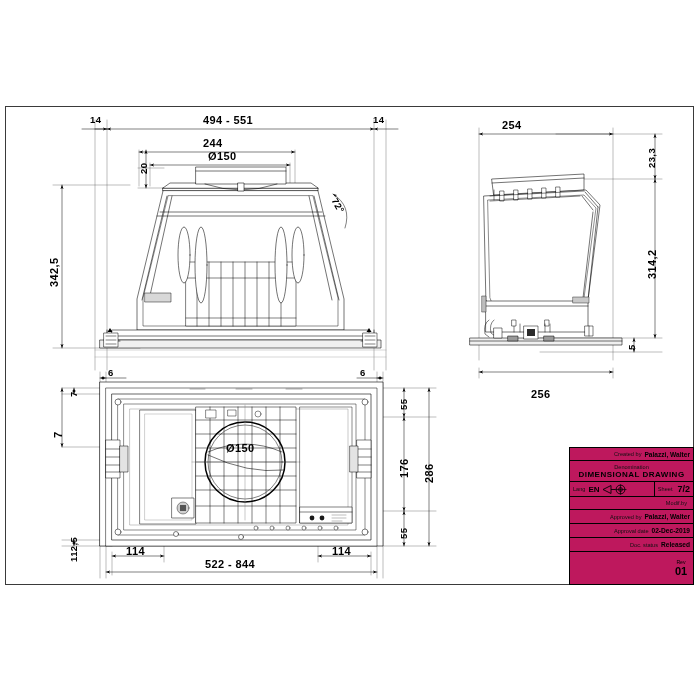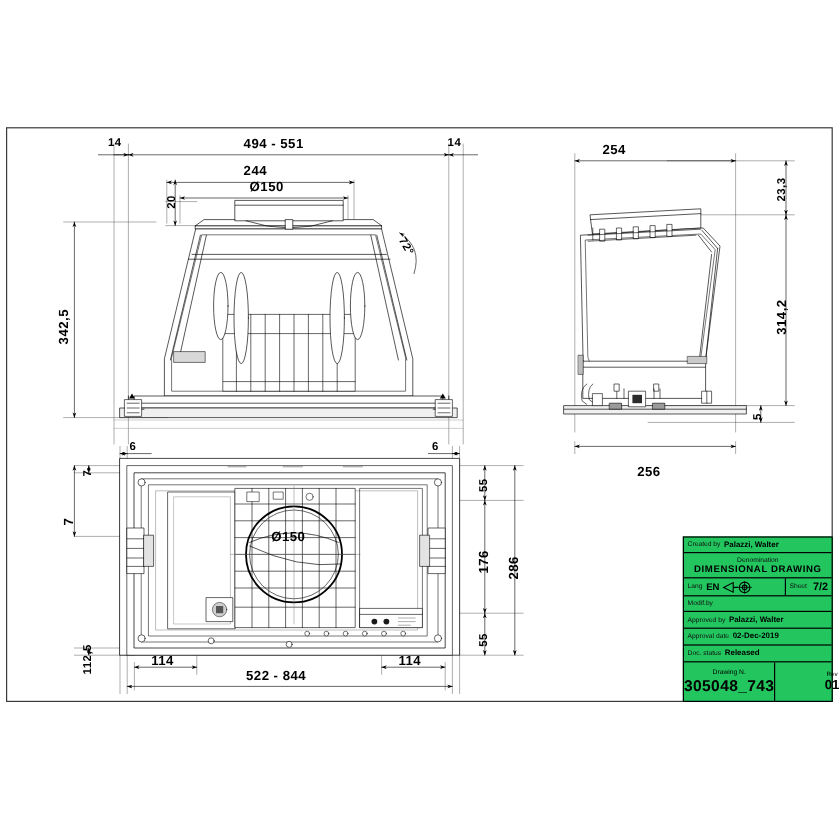--- a/index.html
+++ b/index.html
@@ -48,34 +48,35 @@
 
   
   #titleblock {
     position: absolute;
     left: 569px;
     top: 447px;
     width: 125px;
     height: 138px;
     border: 1.2px solid #000;
     box-sizing: border-box;
-    background: #22c55e;
+    background: #be185d;
     font-family: "Liberation Sans", sans-serif;
     display: flex;
     flex-direction: column;
   }
   .tbrow {
     border-bottom: 1px solid #000;
     box-sizing: border-box;
     display: flex;
     align-items: center;
     padding: 0 3px;
     font-size: 6px;
     color: #000;
     min-height: 0;
+    justify-content: flex-end;
   }
   .tbrow:last-child { border-bottom: none; }
   .tblabel { color: #111; font-size: 5.6px; margin-right: 3px; }
   .tbval { font-weight: bold; font-size: 6.6px; }
   .tbrow.r1 { height: 13px; }
   .tbrow.r2 { height: 21px; flex-direction: column; align-items: center; justify-content: center; }
   .tbrow.r2 .tblabel { margin: 0; }
   .tbrow.r2 .tbval { font-size: 8px; letter-spacing: 0.5px; }
   .tbrow.r3 { height: 15px; padding: 0; }
   .tbrow.r4 { height: 13px; }
@@ -532,23 +533,19 @@
     <span class="tblabel">Approval  date</span>
     <span class="tbval">02-Dec-2019</span>
   </div>
 
   <div class="tbrow r7">
     <span class="tblabel">Doc. status</span>
     <span class="tbval">Released</span>
   </div>
 
   <div class="tbrow r8">
-    <span class="dwgcell">
-      <span class="dwglbl">Drawing  N.</span>
-      <span class="dwgnum">305048_743</span>
-    </span>
     <span class="revcell">
       <span class="revlbl">Rev</span>
       <span class="revnum">01</span>
     </span>
   </div>
 
 </div>
 
 </body></html>

